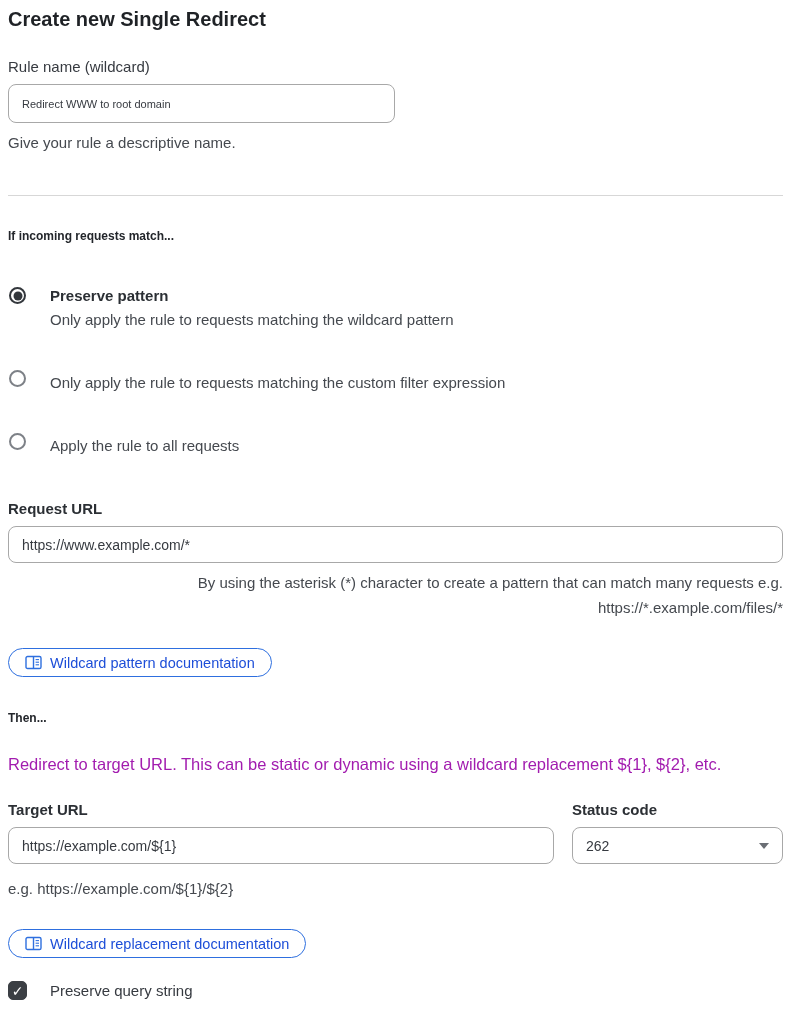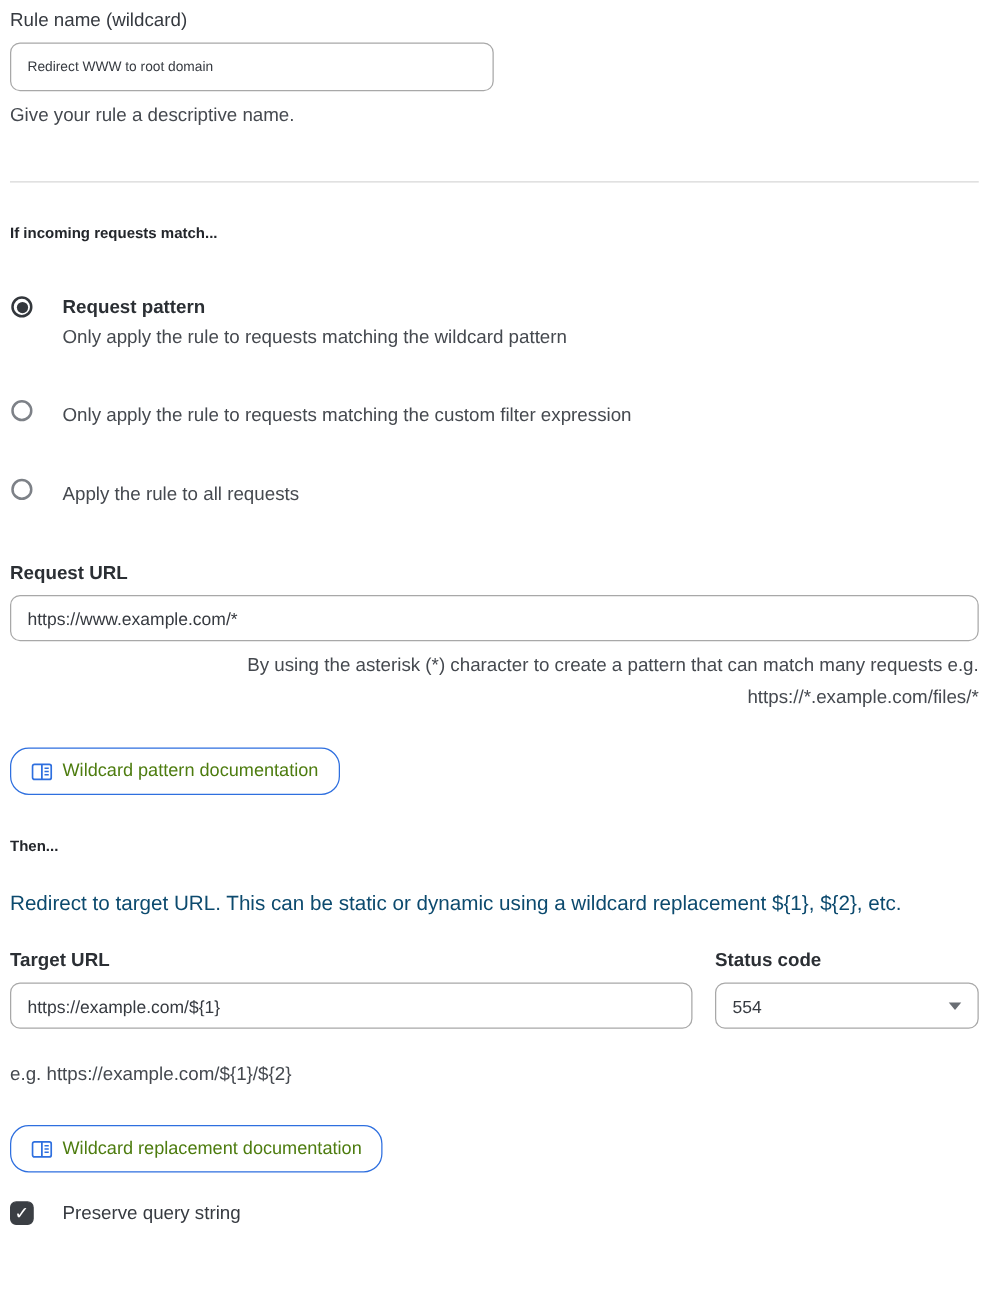--- a/index.html
+++ b/index.html
@@ -87,37 +87,37 @@
 
   .url-section { margin-top: 44px; }
   .help-line { display: block; text-align: right; }
 
   .doc-button {
     display: inline-flex;
     align-items: center;
     gap: 8px;
     margin-top: 28px;
     height: 29px;
-    padding: 18px 16px;
+    padding: 4px 16px;
     border: 1px solid #2e6fdf;
     border-radius: 15px;
     background: #ffffff;
-    color: #4d7c0f;
+    color: #1d4ed8;
     font-family: "Liberation Sans", "DejaVu Sans", sans-serif;
     font-size: 14.5px;
     cursor: pointer;
     white-space: nowrap;
   }
   .doc-button svg { display: block; }
 
   .then-heading { margin-top: 34px; }
   .then-desc {
     margin-top: 27px;
     font-size: 16.5px;
-    color: #0c4a6e;
+    color: #a21caf;
     line-height: 24px;
   }
 
   .two-col { display: flex; gap: 18px; margin-top: 25px; }
   .col-left { width: 546px; flex: 0 0 auto; }
   .col-right { flex: 1 1 auto; }
 
   .select-box {
     display: flex;
     align-items: center;
@@ -163,37 +163,38 @@
     font-size: 14px;
     font-weight: 700;
   }
   .checkbox-label { margin-left: 23px; color: #363a40; }
 </style>
 </head>
 <body>
 
 <div class="page">
 
+  <h1 class="page-title">Create new Single Redirect</h1>
 
   <div class="field-group">
     <label class="field-label">Rule name (wildcard)</label>
     <input class="text-input" type="text" value="Redirect WWW to root domain" style="">
     <div class="input-help">Give your rule a descriptive name.</div>
   </div>
 
   <hr class="divider">
 
   <h2 class="section-heading">If incoming requests match...</h2>
 
   <div class="radio-group">
 
     <div class="radio-option">
       <span class="radio-circle checked"></span>
       <span class="radio-texts">
-        <span class="radio-label" style="display:block">Request pattern</span>
+        <span class="radio-label" style="display:block">Preserve pattern</span>
         <span class="radio-desc" style="display:block">Only apply the rule to requests matching the wildcard pattern</span>
       </span>
     </div>
 
     <div class="radio-option">
       <span class="radio-circle"></span>
       <span class="radio-texts">
         <span class="radio-desc" style="display:block">Only apply the rule to requests matching the custom filter expression</span>
       </span>
     </div>
@@ -233,27 +234,27 @@
   <p class="then-desc">Redirect to target URL. This can be static or dynamic using a wildcard replacement ${1}, ${2}, etc.</p>
 
   <div class="two-col">
     <div class="col-left">
       <label class="field-label semibold">Target URL</label>
       <input class="text-input full" type="text" value="https://example.com/${1}" style="">
     </div>
     <div class="col-right">
       <label class="field-label semibold">Status code</label>
       <div class="select-box">
-        <span>554</span>
+        <span>262</span>
         <span class="caret-down"></span>
       </div>
     </div>
   </div>
 
-  <div class="input-help" style="margin-top:24px">e.g. https://example.com/${1}/${2}</div>
+  <div class="input-help" style="margin-top:12px">e.g. https://example.com/${1}/${2}</div>
 
   <button class="doc-button">
     <span>
       <svg width="17" height="15" viewBox="0 0 17 15" fill="none">
         <rect x="1" y="1.5" width="15" height="12" rx="1.6" stroke="#2e6fdf" stroke-width="1.4"></rect>
         <line x1="8.5" y1="1.5" x2="8.5" y2="13.5" stroke="#2e6fdf" stroke-width="1.4"></line>
         <line x1="10.6" y1="4.6" x2="14" y2="4.6" stroke="#2e6fdf" stroke-width="1.1"></line>
         <line x1="10.6" y1="7.2" x2="14" y2="7.2" stroke="#2e6fdf" stroke-width="1.1"></line>
         <line x1="10.6" y1="9.8" x2="14" y2="9.8" stroke="#2e6fdf" stroke-width="1.1"></line>
       </svg>

